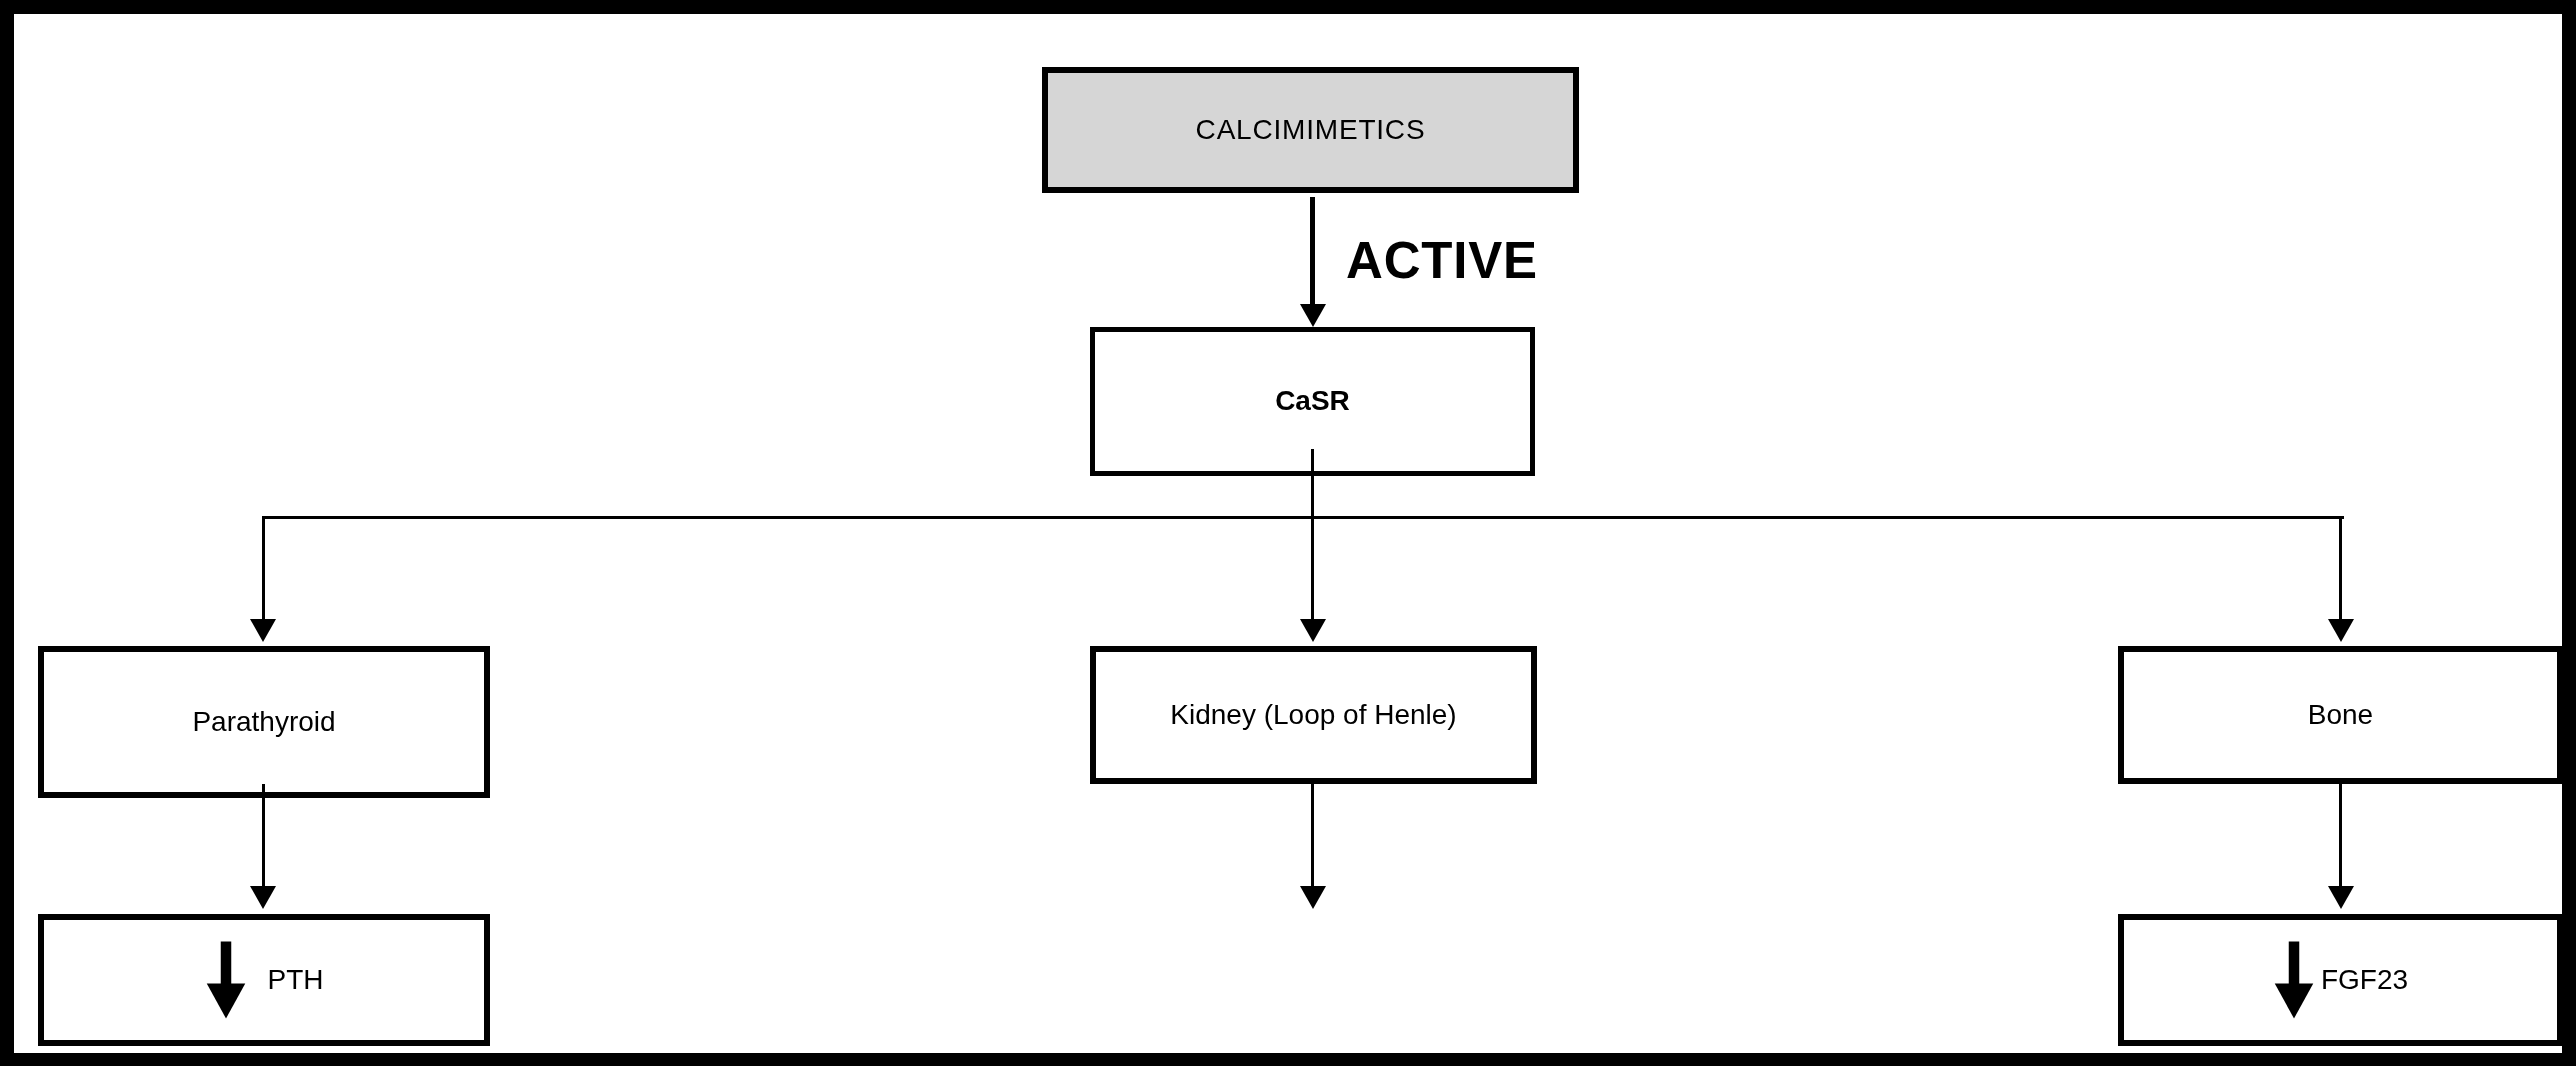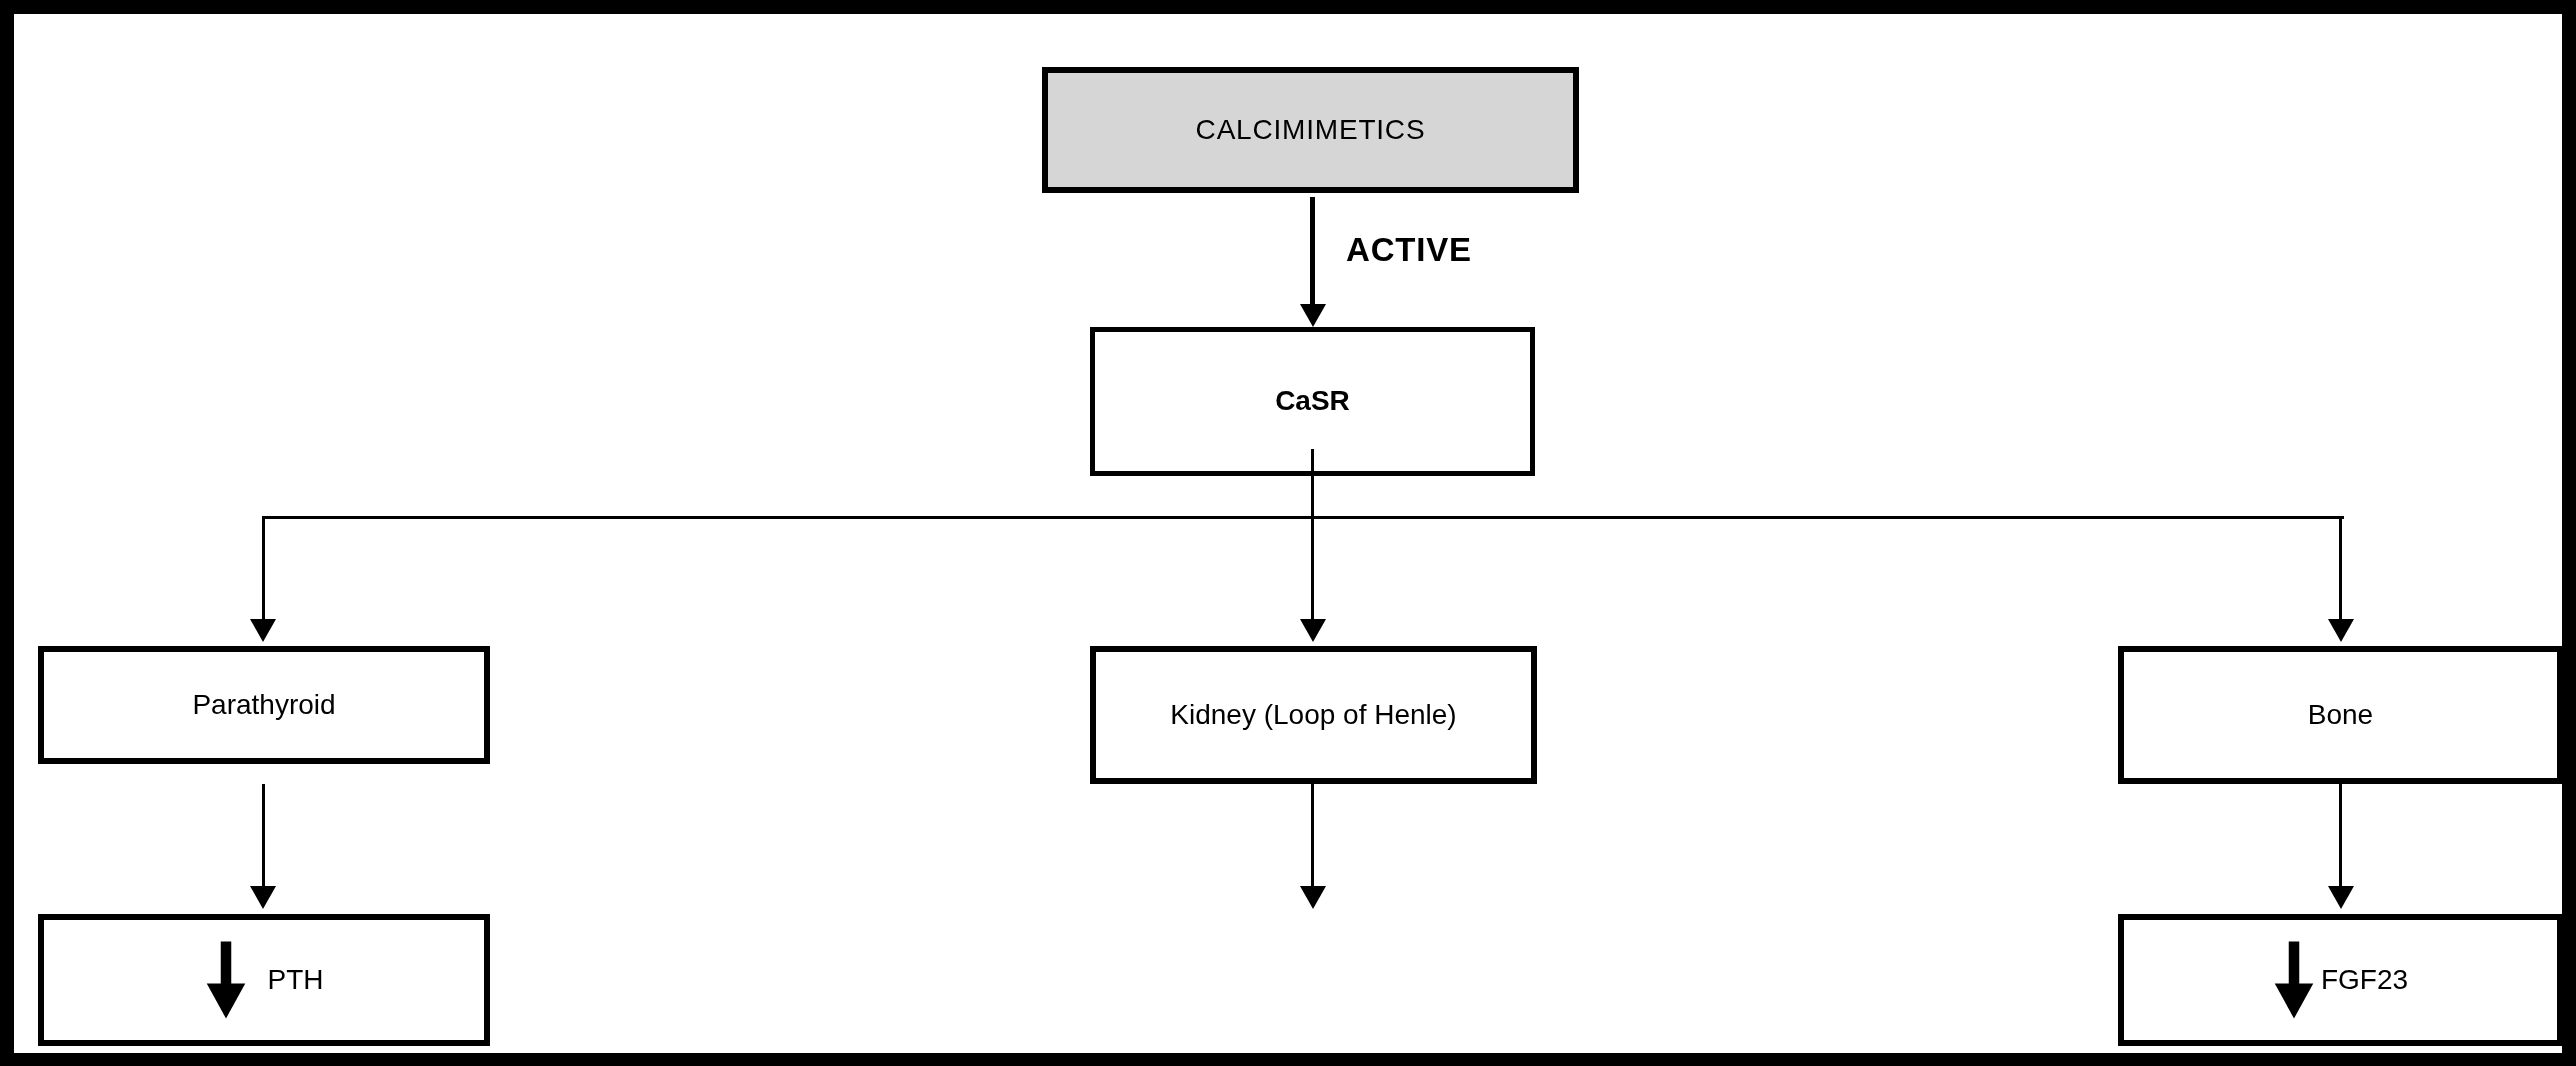--- a/index.html
+++ b/index.html
@@ -26,21 +26,21 @@
     display: flex;
     align-items: center;
     justify-content: center;
     text-align: center;
     font-size: 28px;
     line-height: 1.3;
   }
   .node .label { white-space: pre-line; }
   #node-calcimimetics { left: 1028px; top: 53px;  width: 537px; height: 126px; letter-spacing: 0.8px; }
   #node-casr          { left: 1076px; top: 313px; width: 445px; height: 149px; border-width: 5.7px; font-weight: bold; }
-  #node-parathyroid   { left: 24px;   top: 632px; width: 452px; height: 118px; justify-content: center; }
+  #node-parathyroid   { left: 24px;   top: 632px; width: 452px; height: 152px; justify-content: center; }
   #node-kidney        { left: 1076px; top: 632px; width: 447px; height: 138px; padding: 0 59px; }
   #node-bone          { left: 2104px; top: 632px; width: 445px; height: 138px; }
   #node-pth           { left: 24px;   top: 900px; width: 452px; height: 132px; gap: 21px; }
   #node-ca            { left: 1052px; top: 900px; width: 494px; height: 132px; gap: 21px; }
   #node-fgf23         { left: 2104px; top: 900px; width: 445px; height: 132px; gap: 6px; }
 
   .vline { position: absolute; width: 3.2px; background: #000000; }
   .hline { position: absolute; height: 3.2px; background: #000000; }
   .arrowhead {
     position: absolute;
@@ -51,21 +51,21 @@
   }
 
   
   #edge-top-stem  { left: 1296px; top: 183px; width: 4.9px; height: 107px; }
   #edge-top-head  { left: 1286px; top: 290px; }
 
   .edge-label {
     position: absolute;
     left: 1332px;
     top: 217px;
-    font-size: 33px;
+    font-size: 51px;
     font-weight: bold;
     letter-spacing: 0.8px;
   }
 
   
   #edge-casr-stem   { left: 1297px; top: 435px; height: 171px; }
   #edge-casr-head   { left: 1286px; top: 605px; }
 
   
   #branch-bar { left: 248px; top: 502px; width: 2082px; }

